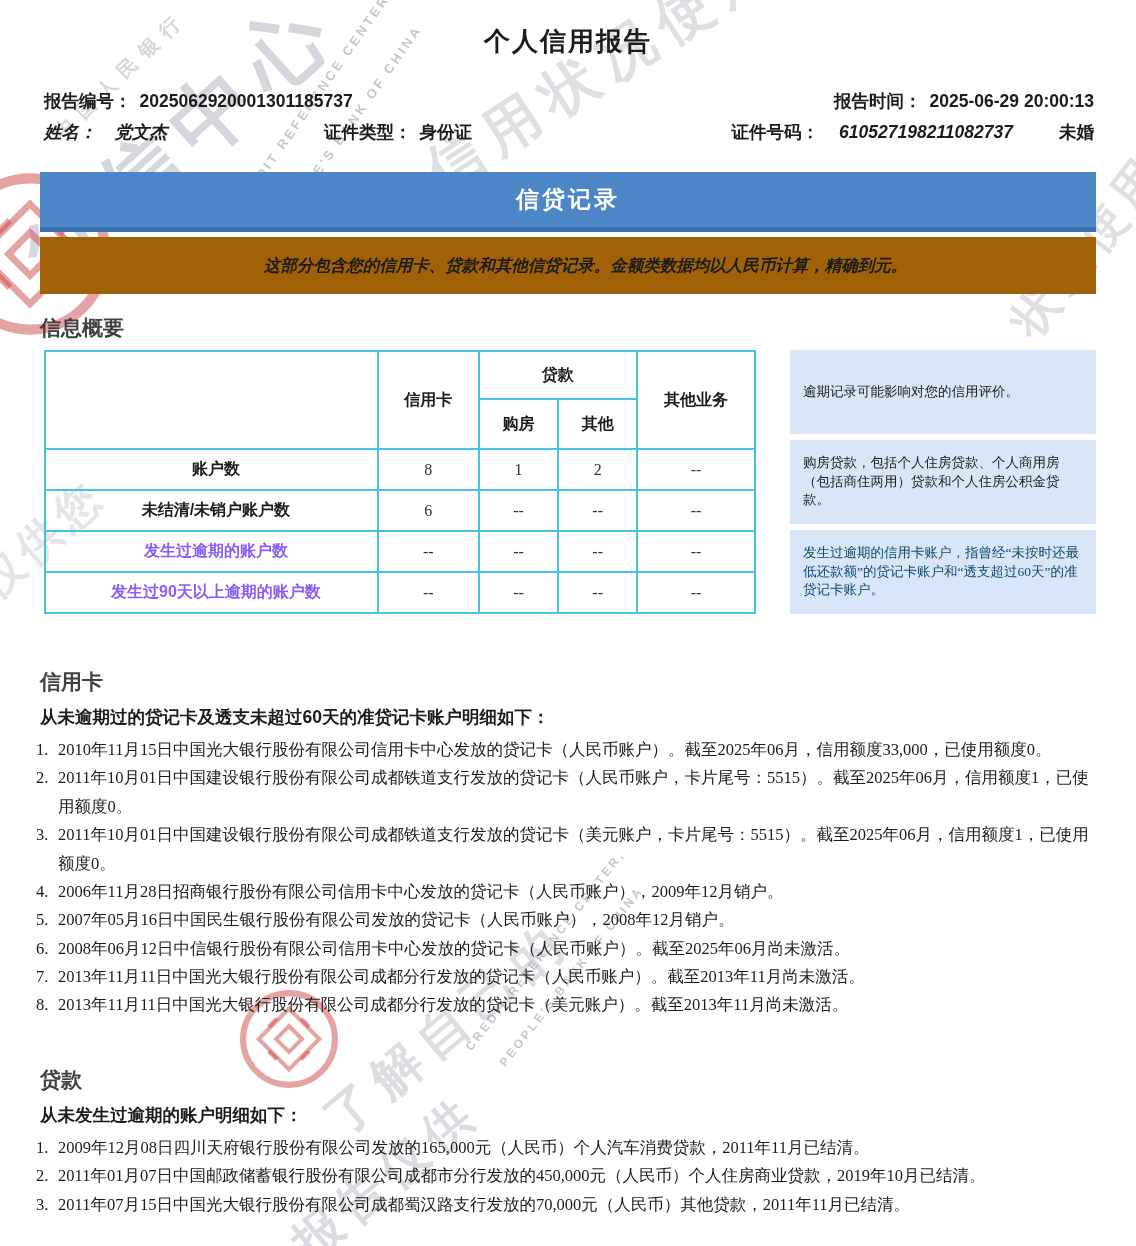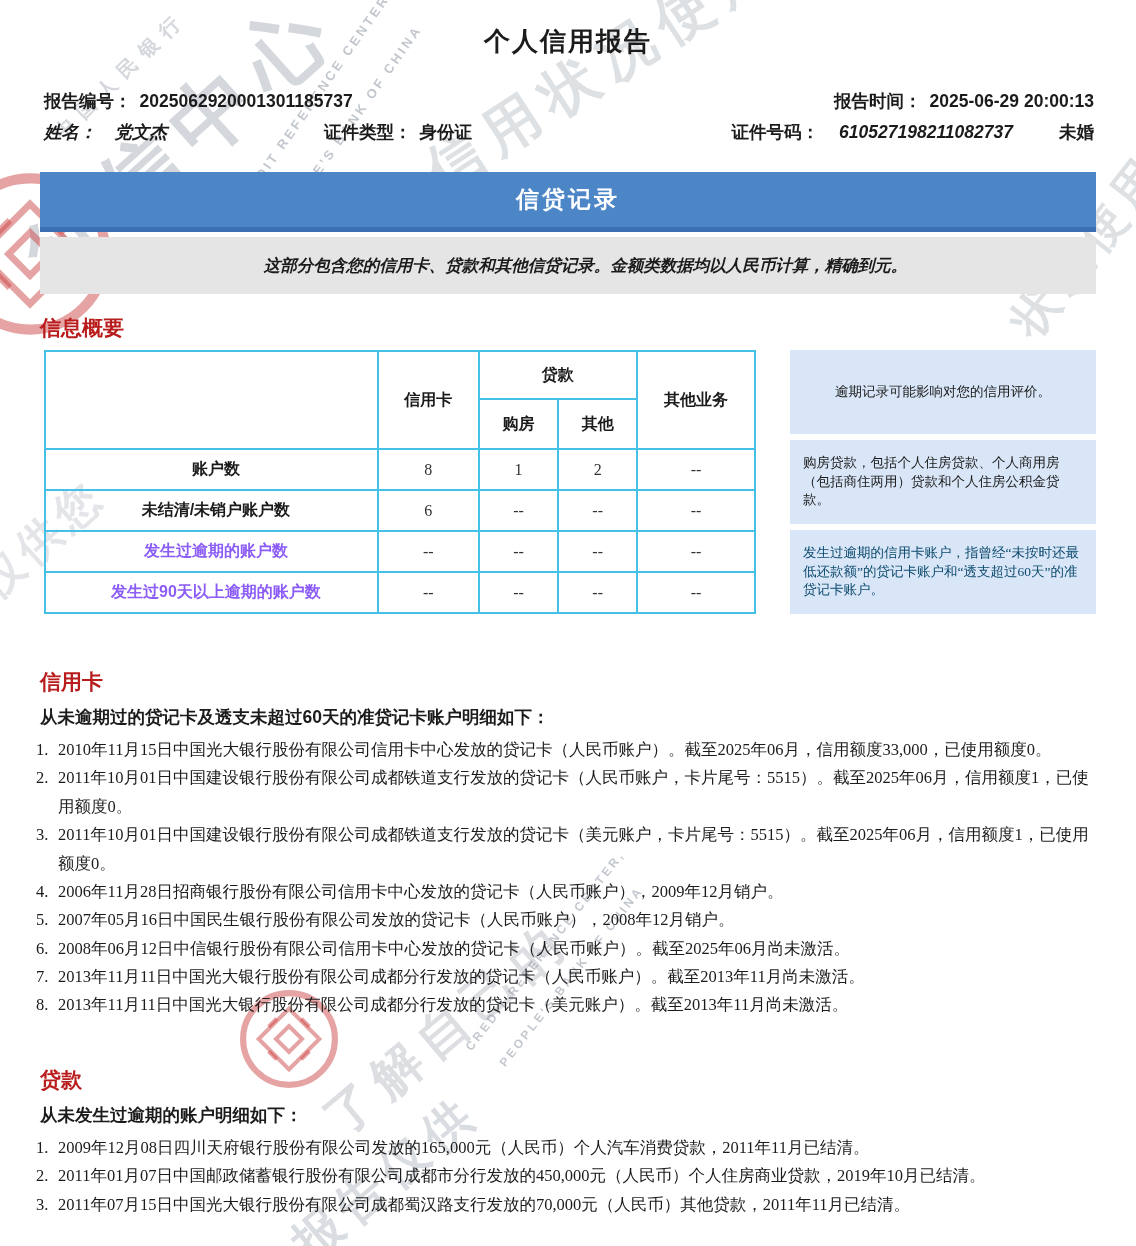--- a/index.html
+++ b/index.html
@@ -19,37 +19,37 @@
   .hdr-row1{justify-content:space-between;}
   .hdr-row2{margin-top:7px;}
   .c-name{flex:0 0 280px;font-style:italic;}
   .c-idtype{flex:1;}
   .c-marital{margin-left:46px;}
   .lbl{margin-right:8px;}
   
   .banner{margin:28px 40px 0;background:#4c86c6;border-bottom:5px solid #3a70b2;height:55px;
           display:flex;align-items:center;justify-content:center;color:#fff;font-size:23px;
           font-weight:bold;letter-spacing:3px;}
-  .banner-note{margin:5px 40px 0;background:#e5e5e5;height:57px;display:flex;align-items:center;
+  .banner-note{margin:5px 40px 0;background:#a16207;height:57px;display:flex;align-items:center;
           justify-content:center;font-style:italic;font-weight:bold;font-size:16.5px;padding-left:35px;}
   
-  .sec-heading{color:#b91c1c;font-size:21px;font-weight:bold;margin:0 40px;}
+  .sec-heading{color:#404040;font-size:21px;font-weight:bold;margin:0 40px;}
   .h-summary{margin-top:20px;}
   .summary{display:flex;gap:34px;margin:8px 40px 0 44px;align-items:stretch;}
   table.sum{border-collapse:collapse;width:712px;table-layout:fixed;}
   table.sum th,table.sum td{border:2px solid #45c0e6;}
   table.sum th{font-size:16px;font-weight:bold;text-align:center;padding:4px 2px;}
   table.sum td{height:37px;}
   td.rlabel{text-align:center;padding-left:10px;font-weight:bold;font-size:16px;}
   td.val{text-align:center;font-family:"Liberation Serif",serif;font-size:16px;color:#333;}
   tr.redrow td.rlabel{color:#8b5cf6;}
   .col-label{width:330px;}.col-cc{width:100px;}.col-h{width:79px;}.col-o{width:78px;}.col-ob{width:117px;}
   .notes{width:306px;display:flex;flex-direction:column;gap:6px;}
   .note{background:#d9e6f7;flex:1;display:flex;align-items:center;padding:8px 13px;
-        font-family:"Liberation Serif",serif;font-size:13.5px;line-height:1.4;justify-content:center;}
+        font-family:"Liberation Serif",serif;font-size:13.5px;line-height:1.4;}
   .note.red{color:#0c4a6e;}
   
   .h-cc{margin-top:54px;}
   .h-loan{margin-top:46px;}
   .sub{font-size:17.5px;font-weight:bold;margin:9px 40px 0;}
   .items{margin:7px 40px 0 36px;font-family:"Liberation Serif",serif;font-size:16.5px;line-height:1.72;}
   .item{display:flex;}
   .item .num{flex:0 0 22px;}
   .item .txt{flex:1;}
 </style>

